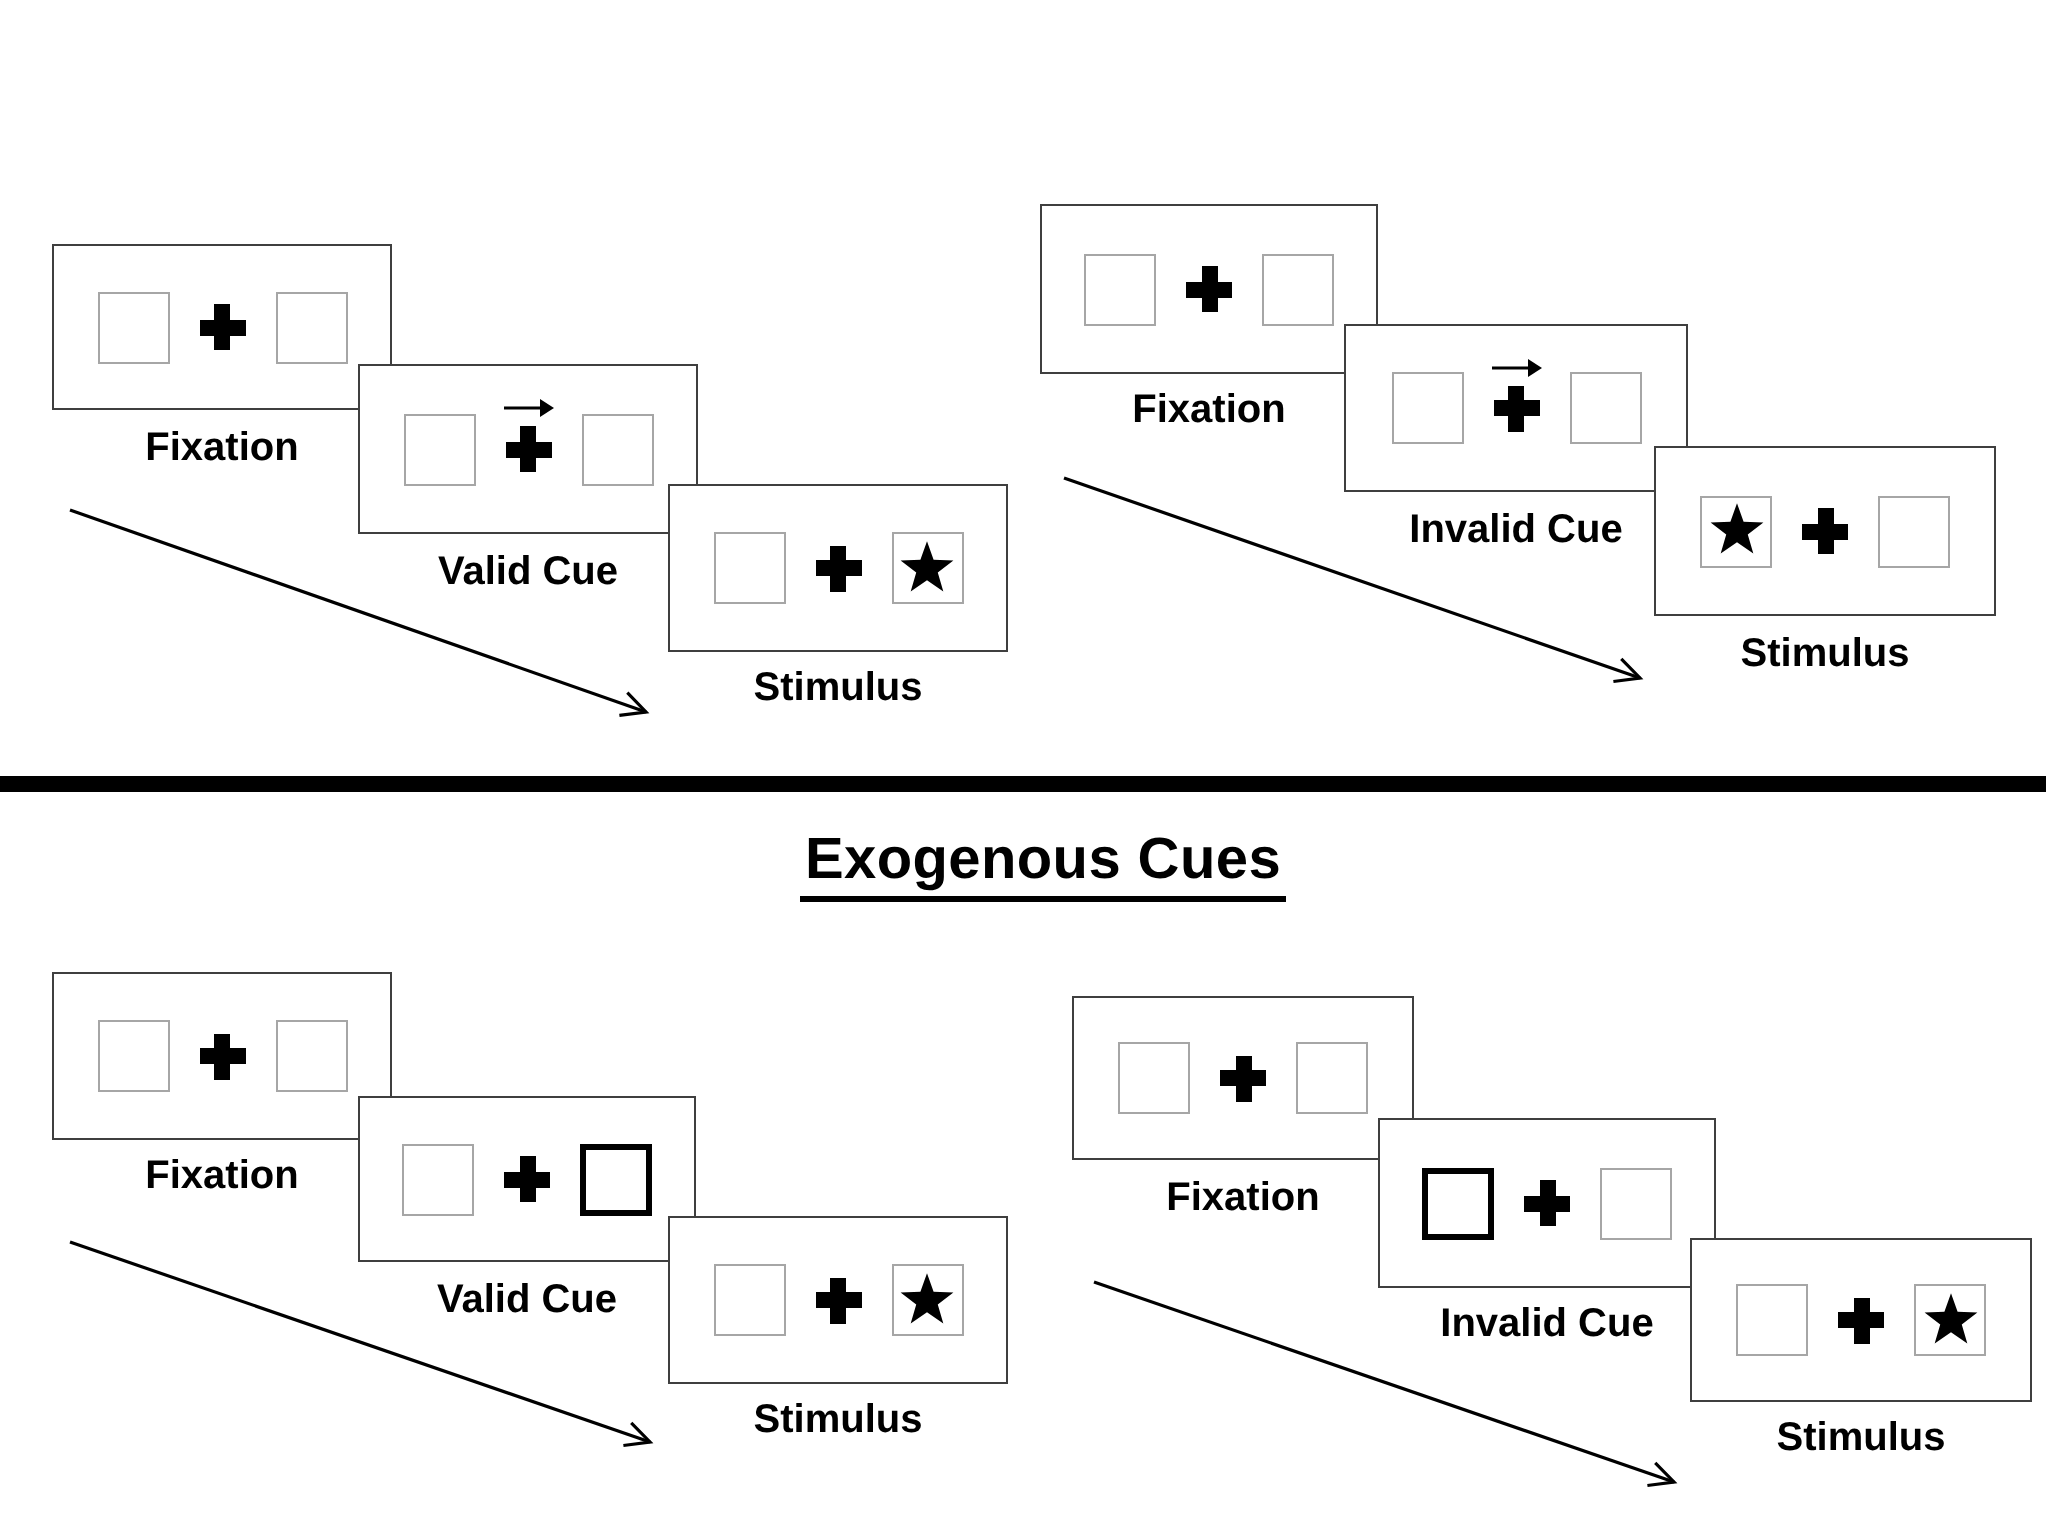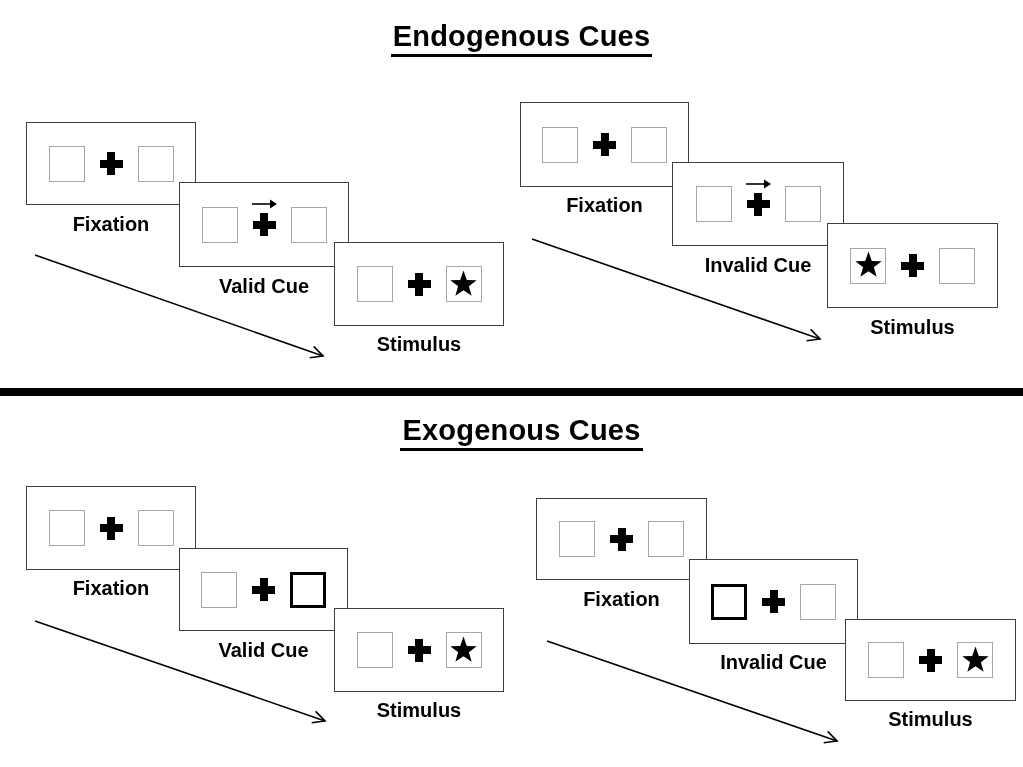--- a/index.html
+++ b/index.html
@@ -73,23 +73,20 @@
   .l-bl-3{left:334px; top:699px; width:170px;}
   .l-br-1{left:536px; top:588px; width:171px;}
   .l-br-2{left:689px; top:651px; width:169px;}
   .l-br-3{left:845px; top:708px; width:171px;}
 </style>
 </head>
 <body>
 
 <div id="canvas">
 
-  <div class="section-title" id="title-endo">
-    <span>Endogenous Cues</span>
-  </div>
   <div class="section-title" id="title-exo">
     <span>Exogenous Cues</span>
   </div>
 
   <div class="divider"></div>
 
   <svg id="arrow-layer" width="1023" height="767" viewBox="0 0 1023 767">
     <defs>
       <marker id="ah" markerWidth="20" markerHeight="18" refX="14" refY="8" orient="auto" markerUnits="userSpaceOnUse">
         <path d="M2,2 L14,8 L2,14" fill="none" stroke="#000" stroke-width="1.6"></path>

